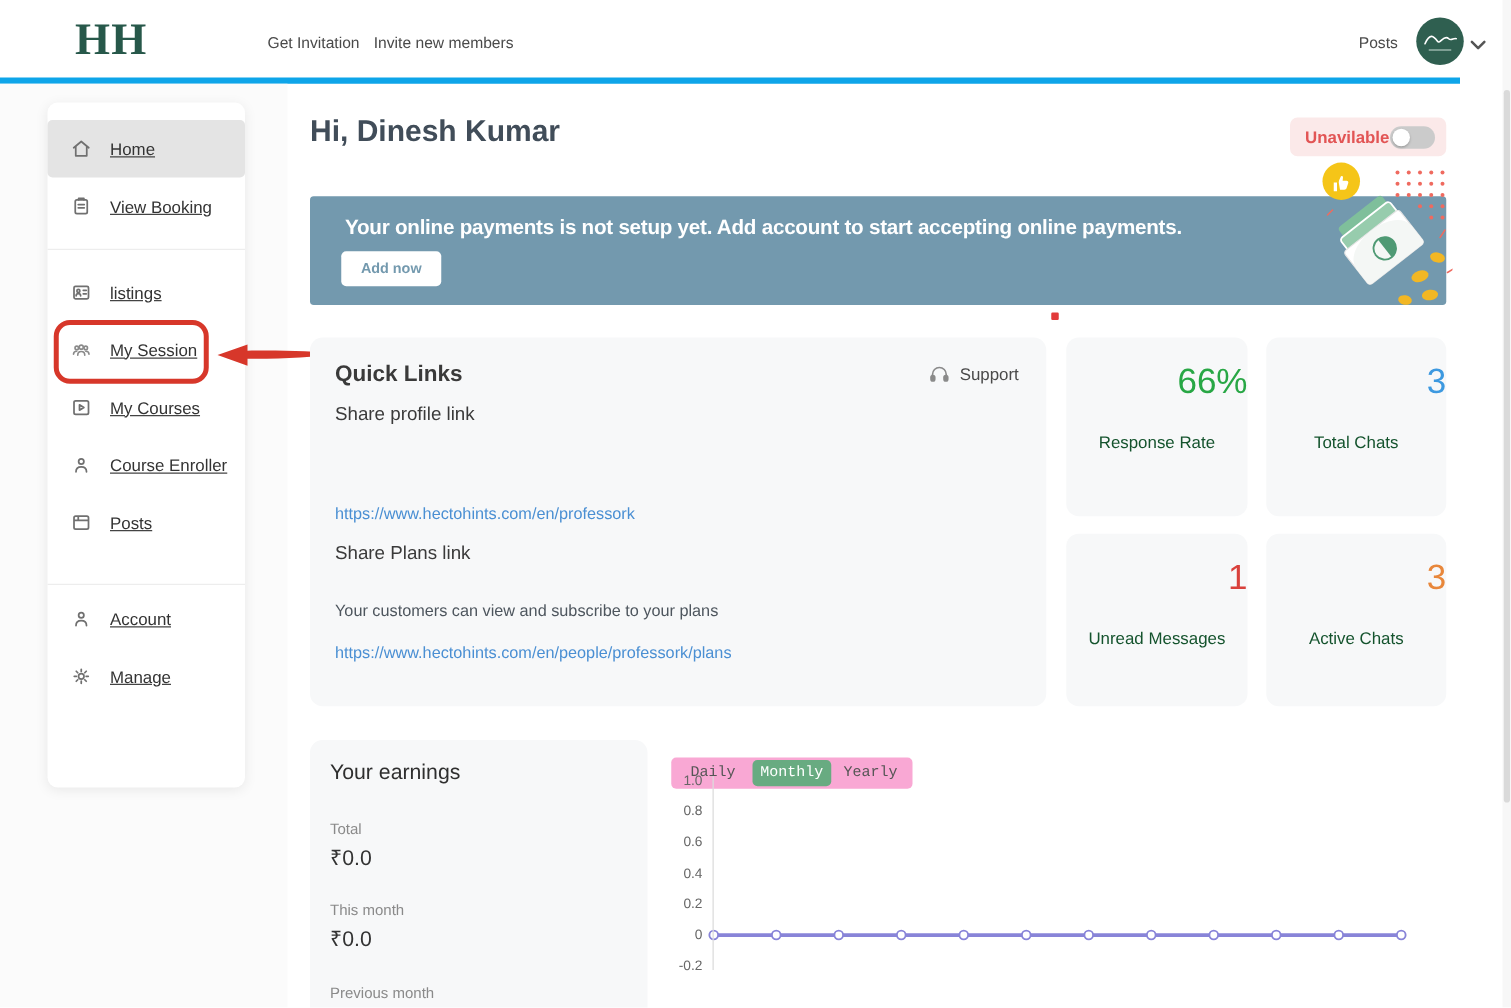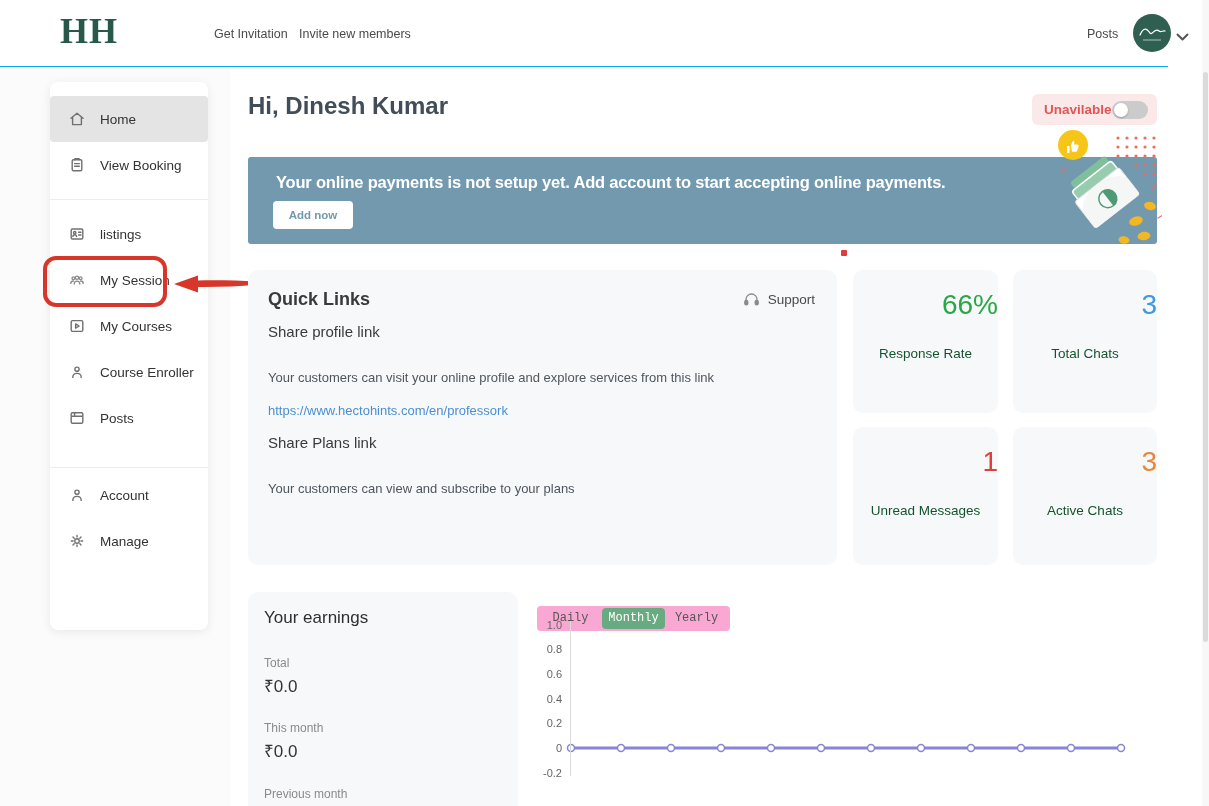--- a/index.html
+++ b/index.html
@@ -4,31 +4,31 @@
 <style>
   * { margin:0; padding:0; box-sizing:border-box; }
   html,body { width:1209px; height:806px; }
   body { position:relative; overflow:hidden; background:#fff; font-family:"Liberation Sans",sans-serif; color:#444; }
 
   
   .loader-track { position:absolute; left:505px; top:0; width:208px; height:4px; background:#ebebeb; }
   .loader-fill  { position:absolute; left:78px; top:0; width:42px; height:4px; background:#0c80d8; }
 
   
-  .header { position:absolute; left:0; top:0; width:1168px; height:67px; background:#fff; border-bottom:1px solid #0ea5e9; }
+  .header { position:absolute; left:0; top:0; width:1168px; height:67px; background:#fff; border-bottom:5px solid #0ea5e9; }
   .logo { position:absolute; left:60px; top:10px; font-family:"Liberation Serif",serif; font-weight:700; font-size:36px; color:#27584a; letter-spacing:1px; }
   .hnav { position:absolute; top:27px; font-size:12.5px; color:#4a4a4a; cursor:pointer;margin-left:32px; }
   .hnav1 { left:182px; } .hnav2 { left:267px; }
   .posts-link { position:absolute; left:1087px; top:27px; font-size:12.5px; color:#4a4a4a; cursor:pointer; }
   .avatar { position:absolute; left:1133px; top:14px; width:38px; height:38px; border-radius:50%; background:#2f5f50; overflow:hidden; }
   .chevron { position:absolute; left:1176px; top:28px; }
 
   
   .rail { position:absolute; left:0; top:67px; width:230px; height:739px; background:#fbfbfb; }
-  .sidebar { position:absolute; left:50px; top:82px; width:158px; height:548px; background:#fff; border-radius:8px; box-shadow:0 2px 10px rgba(0,0,0,.08); padding-top:14px; }
+  .sidebar { position:absolute; left:38px; top:82px; width:158px; height:548px; background:#fff; border-radius:8px; box-shadow:0 2px 10px rgba(0,0,0,.08); padding-top:14px;text-decoration:underline; }
   .sitem { height:46px; display:flex; align-items:center; padding-left:18px; gap:14px; font-size:13.5px; color:#333; cursor:pointer; }
   .sitem.active { background:#e4e4e4; border-radius:4px; }
   .sdiv { height:1px; background:#ededed; margin:11px 0; }
   .sdiv2 { height:1px; background:#ededed; margin:26px 0 4px 0; }
   .sicon { width:18px; height:18px; flex:0 0 18px; }
 
   
   .anno-box { position:absolute; left:43px; top:256px; width:124px; height:51px; border:4px solid #d7372a; border-radius:13px; pointer-events:none; }
   .anno-arrow { position:absolute; left:171px; top:272px; pointer-events:none; }
 
@@ -271,24 +271,24 @@
     <svg width="17" height="15">
         <g stroke="#8a8a8a" stroke-width="1.3" fill="none" stroke-linecap="round">
           <path d="M3 9 V7.5 a5.5 5.5 0 0 1 11 0 V9"></path>
           <rect x="1.8" y="8.4" width="3" height="4.4" rx="1.4" fill="#8a8a8a"></rect>
           <rect x="12.2" y="8.4" width="3" height="4.4" rx="1.4" fill="#8a8a8a"></rect>
         </g>
       </svg>
     <span>Support</span>
   </div>
   <div class="ql-h" style="top:53px">Share profile link</div>
-  <div class="ql-d" style="top:100px">Your customers can visit your online profile and explore services from this link</div>
   <a class="ql-a" style="top:133px">https://www.hectohints.com/en/professork</a>
   <div class="ql-h" style="top:164px">Share Plans link</div>
   <div class="ql-d" style="top:211px">Your customers can view and subscribe to your plans</div>
+  <a class="ql-a" style="top:244px">https://www.hectohints.com/en/people/professork/plans</a>
 </div>
 
 <div class="card stat st1">
   <div class="stat-value" style="color: rgb(40, 167, 69);">66%</div>
   <div class="stat-label">Response Rate</div>
 </div>
 <div class="card stat st2">
   <div class="stat-value" style="color: rgb(61, 153, 224);">3</div>
   <div class="stat-label">Total Chats</div>
 </div>

